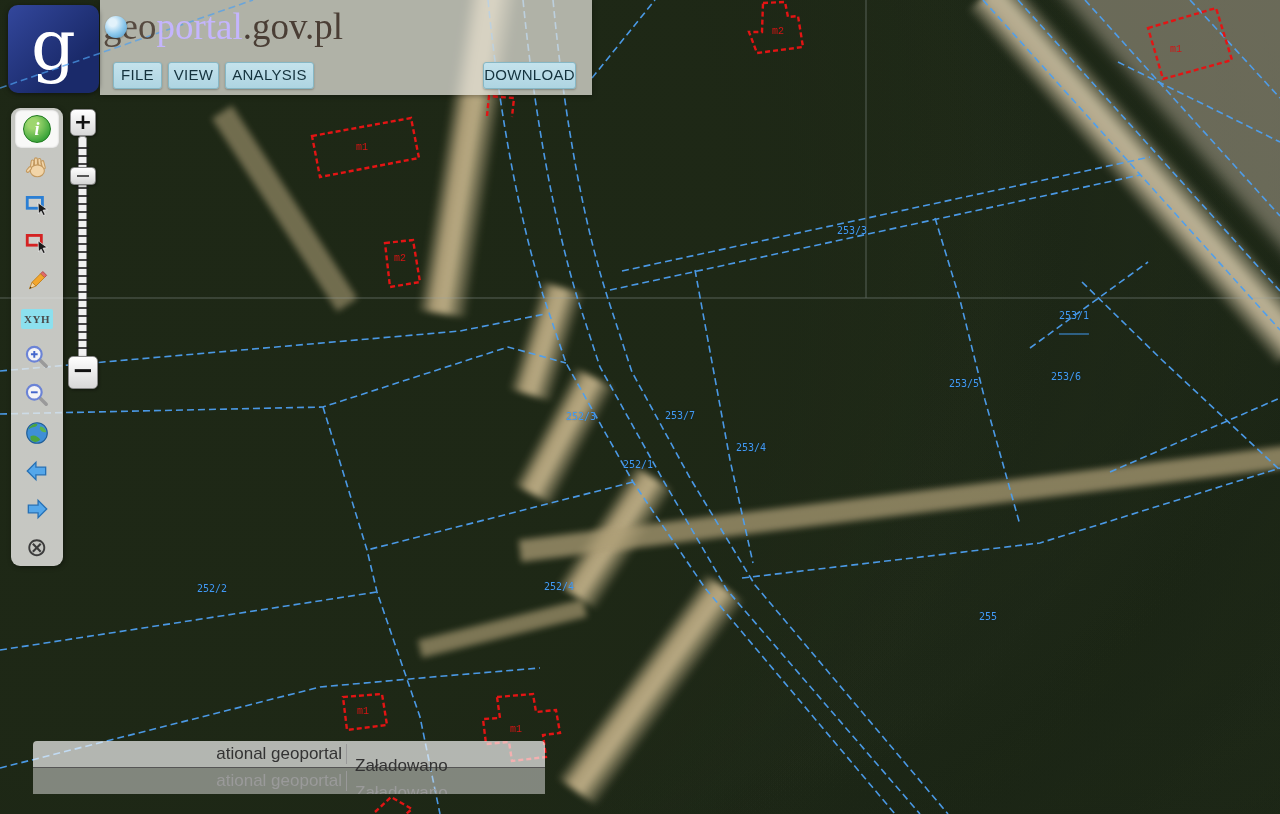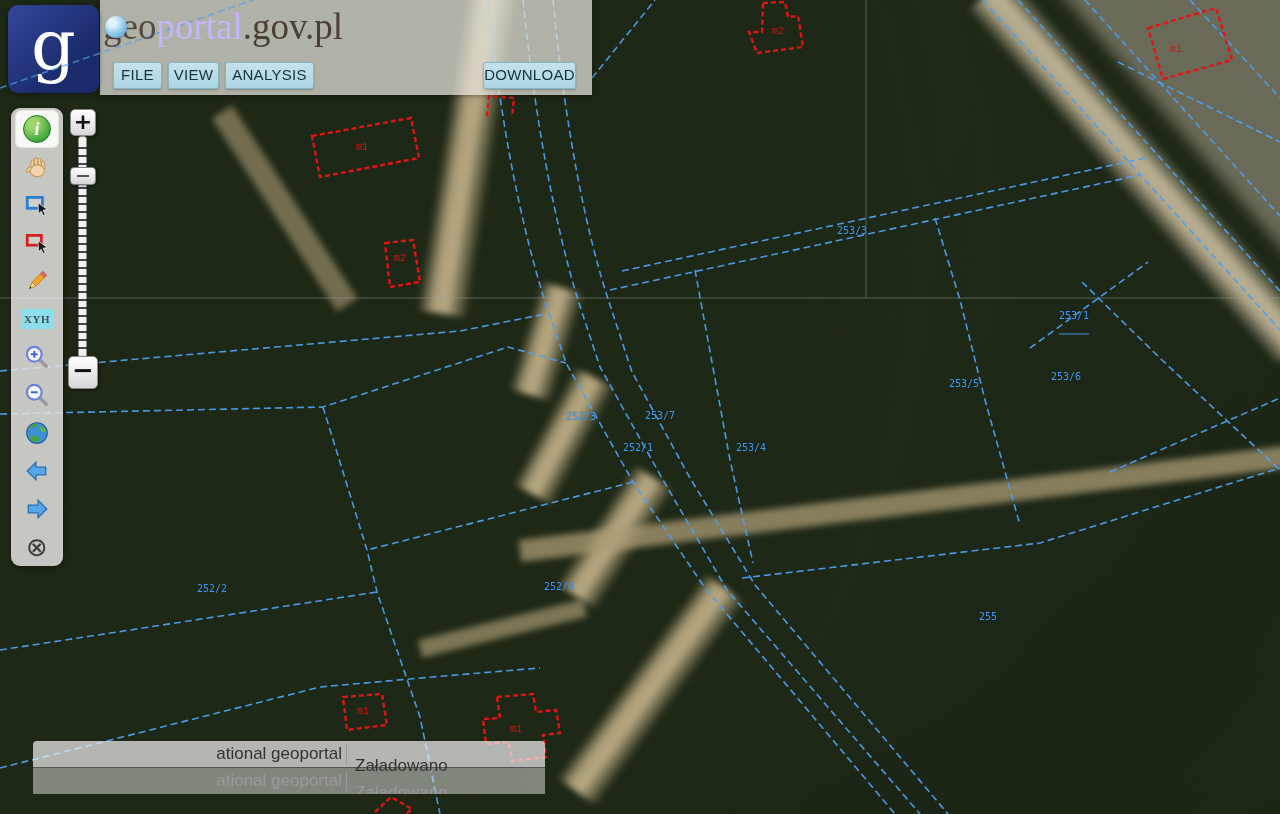--- a/index.html
+++ b/index.html
@@ -211,22 +211,22 @@
       <path d="M487,116 L489,96 L514,98 L512,117"></path>
       <path d="M385,243 L413,240 L420,282 L390,287 Z"></path>
       <path d="M343,697 L382,694 L387,725 L347,730 Z"></path>
       <path d="M497,697 L533,694 L536,712 L556,710 L560,733 L543,735 L546,757 L512,761 L509,742 L486,744 L483,719 L500,718 Z"></path>
       <path d="M375,812 L391,797 L412,809 L406,814"></path>
     </g>
   </svg>
 
   <div class="label-layer">
       <div class="parcel-label" style="left: 541px; top: 416px; margin-left: 40px;">252/3</div>
-      <div class="parcel-label" style="left: 660px; top: 415px;">253/7</div>
-      <div class="parcel-label" style="left: 638px; top: 447px;">252/1</div>
+      <div class="parcel-label" style="left: 680px; top: 415px;">253/7</div>
+      <div class="parcel-label" style="left: 638px; top: 464px;">252/1</div>
       <div class="parcel-label" style="left: 751px; top: 447px;">253/4</div>
       <div class="parcel-label" style="left: 852px; top: 230px;">253/3</div>
       <div class="parcel-label u" style="left: 1074px; top: 322px;">253/1</div>
       <div class="parcel-label" style="left: 964px; top: 383px;">253/5</div>
       <div class="parcel-label" style="left: 1066px; top: 376px;">253/6</div>
       <div class="parcel-label" style="left: 212px; top: 588px;">252/2</div>
       <div class="parcel-label" style="left: 559px; top: 586px;">252/4</div>
       <div class="parcel-label" style="left: 988px; top: 616px;">255</div>
     </div>
   <div class="label-layer">

